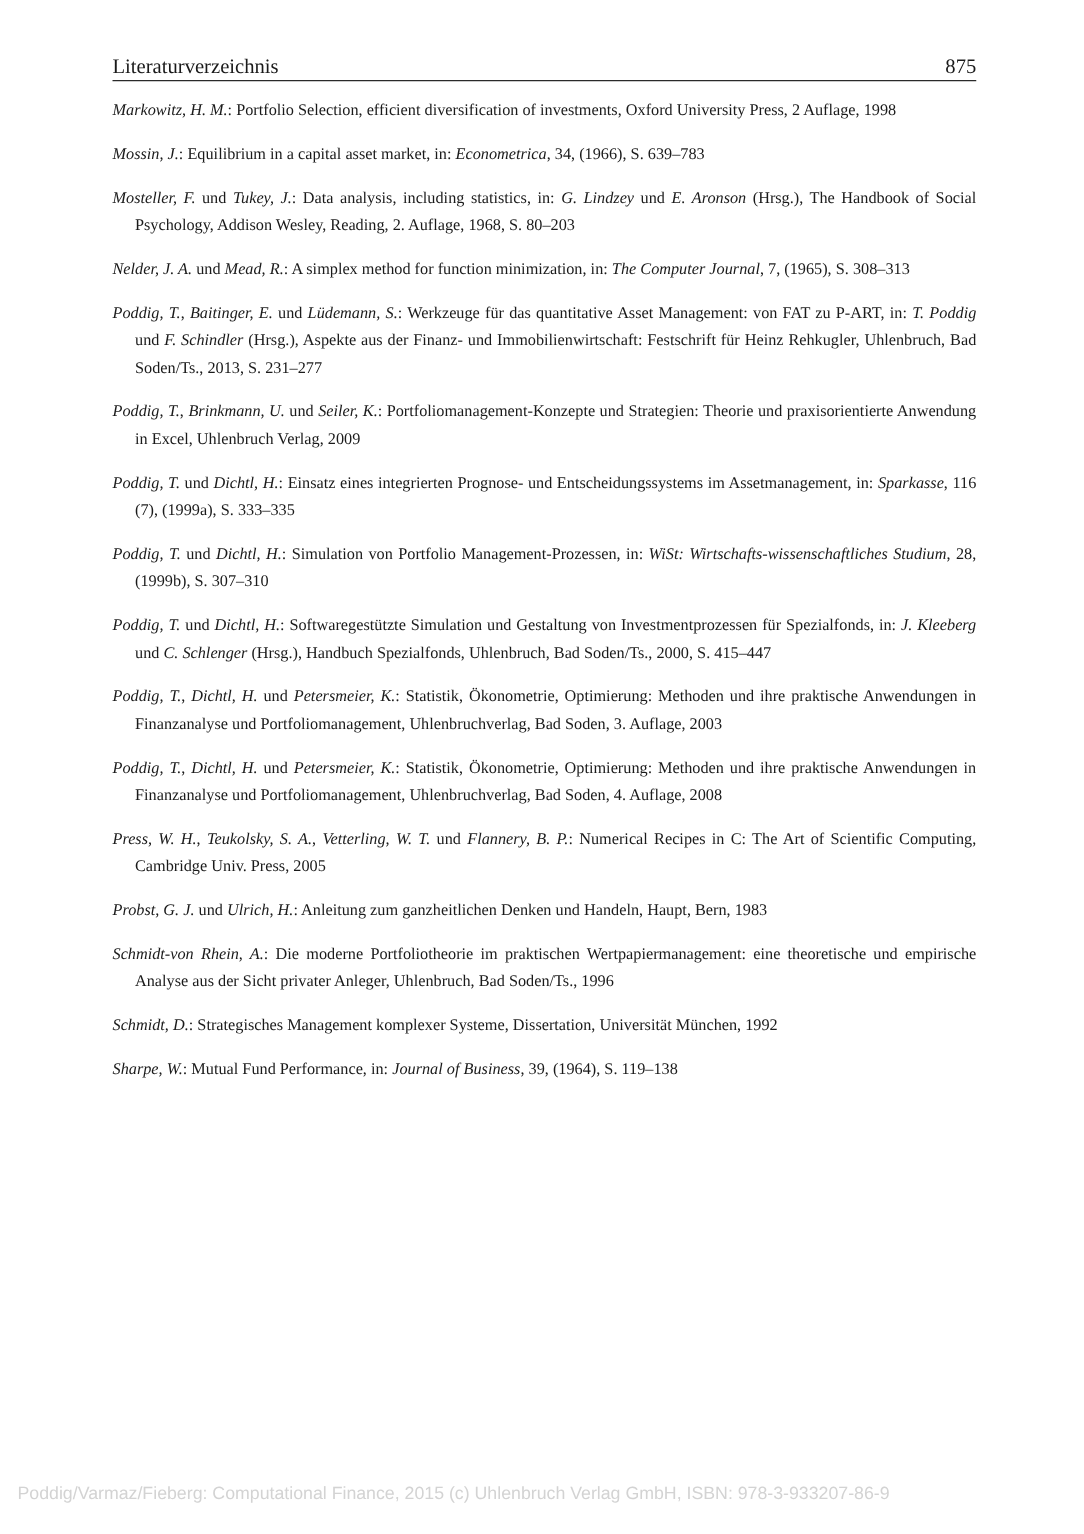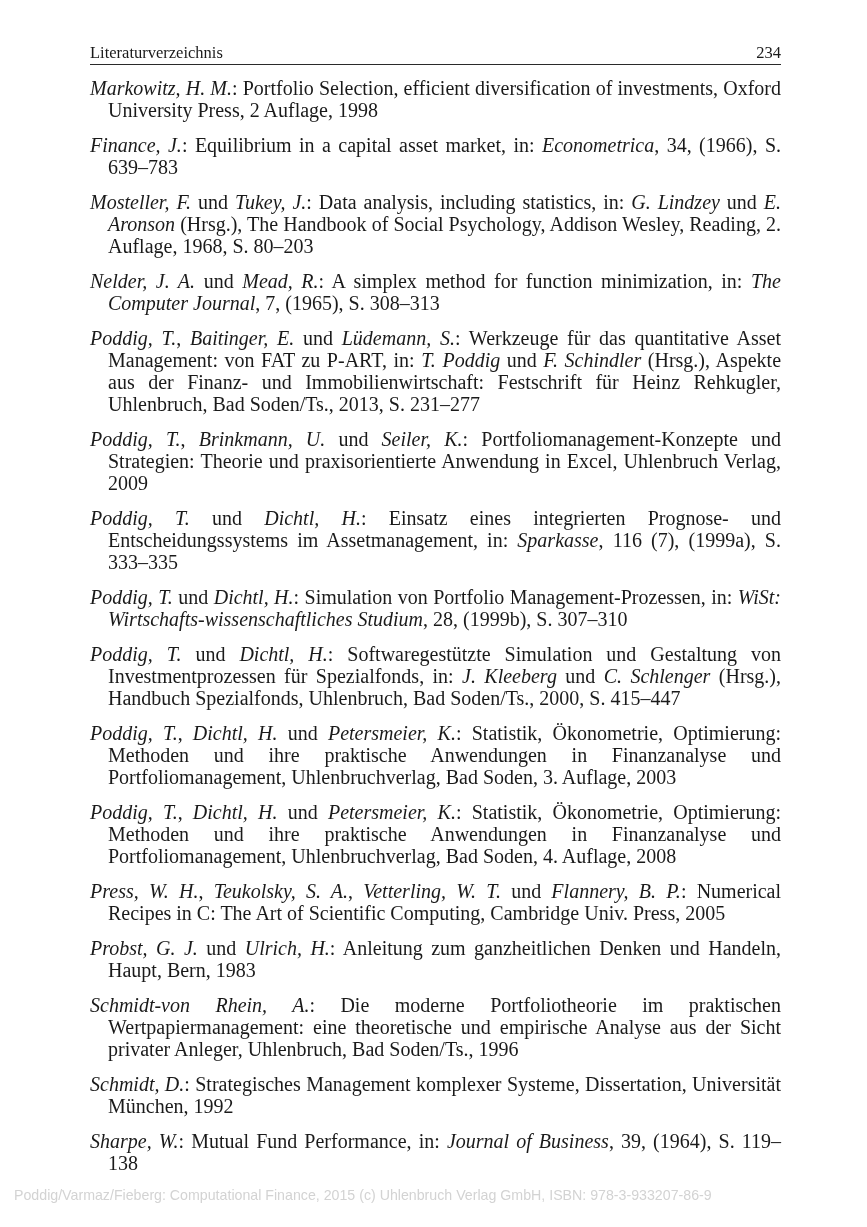--- a/index.html
+++ b/index.html
@@ -37,21 +37,21 @@
     .refs {
       position: absolute;
       left: 0;
       top: 77px;
       width: 691px;
       margin: 0;
       padding: 0;
       list-style: none;
     }
     .ref {
-      font-size: 20px;
+      font-size: 13px;
       line-height: 22px;
       text-align: justify;
       padding-left: 18px;
       text-indent: -18px;
       margin: 0 0 13px 0;
     }
     .ref .seg-i { font-style: italic; }
 
     .watermark {
       position: absolute;
@@ -65,26 +65,26 @@
       padding-left: 14px;
       box-sizing: border-box;
     }
   </style>
 </head>
 <body>
 
 <div class="page">
   <div class="running-header">
     <span class="title">Literaturverzeichnis</span>
-    <span class="pageno">234</span>
+    <span class="pageno">875</span>
   </div>
 
   <ul class="refs" id="refs">
       <li class="ref"><span class="seg-i">Markowitz, H. M.</span><span class="seg-r">: Portfolio Selection, efficient diversification of investments, Oxford University Press, 2 Auflage, 1998</span></li>
-      <li class="ref"><span class="seg-i">Finance, J.</span><span class="seg-r">: Equilibrium in a capital asset market, in: </span><span class="seg-i">Econometrica</span><span class="seg-r">, 34, (1966), S. 639–783</span></li>
+      <li class="ref"><span class="seg-i">Mossin, J.</span><span class="seg-r">: Equilibrium in a capital asset market, in: </span><span class="seg-i">Econometrica</span><span class="seg-r">, 34, (1966), S. 639–783</span></li>
       <li class="ref"><span class="seg-i">Mosteller, F.</span><span class="seg-r"> und </span><span class="seg-i">Tukey, J.</span><span class="seg-r">: Data analysis, including statistics, in: </span><span class="seg-i">G. Lindzey</span><span class="seg-r"> und </span><span class="seg-i">E. Aronson</span><span class="seg-r"> (Hrsg.), The Handbook of Social Psychology, Addison Wesley, Reading, 2. Auflage, 1968, S. 80–203</span></li>
       <li class="ref"><span class="seg-i">Nelder, J. A.</span><span class="seg-r"> und </span><span class="seg-i">Mead, R.</span><span class="seg-r">: A simplex method for function minimization, in: </span><span class="seg-i">The Computer Journal</span><span class="seg-r">, 7, (1965), S. 308–313</span></li>
       <li class="ref"><span class="seg-i">Poddig, T.</span><span class="seg-r">, </span><span class="seg-i">Baitinger, E.</span><span class="seg-r"> und </span><span class="seg-i">Lüdemann, S.</span><span class="seg-r">: Werkzeuge für das quantitative Asset Management: von FAT zu P-ART, in: </span><span class="seg-i">T. Poddig</span><span class="seg-r"> und </span><span class="seg-i">F. Schindler</span><span class="seg-r"> (Hrsg.), Aspekte aus der Finanz- und Immobilienwirtschaft: Festschrift für Heinz Rehkugler, Uhlenbruch, Bad Soden/Ts., 2013, S. 231–277</span></li>
       <li class="ref"><span class="seg-i">Poddig, T.</span><span class="seg-r">, </span><span class="seg-i">Brinkmann, U.</span><span class="seg-r"> und </span><span class="seg-i">Seiler, K.</span><span class="seg-r">: Portfoliomanagement-Konzepte und Strategien: Theorie und praxisorientierte Anwendung in Excel, Uhlenbruch Verlag, 2009</span></li>
       <li class="ref"><span class="seg-i">Poddig, T.</span><span class="seg-r"> und </span><span class="seg-i">Dichtl, H.</span><span class="seg-r">: Einsatz eines integrierten Prognose- und Entscheidungssystems im Assetmanagement, in: </span><span class="seg-i">Sparkasse</span><span class="seg-r">, 116 (7), (1999a), S. 333–335</span></li>
       <li class="ref"><span class="seg-i">Poddig, T.</span><span class="seg-r"> und </span><span class="seg-i">Dichtl, H.</span><span class="seg-r">: Simulation von Portfolio Management-Prozessen, in: </span><span class="seg-i">WiSt: Wirtschafts-wissenschaftliches Studium</span><span class="seg-r">, 28, (1999b), S. 307–310</span></li>
       <li class="ref"><span class="seg-i">Poddig, T.</span><span class="seg-r"> und </span><span class="seg-i">Dichtl, H.</span><span class="seg-r">: Softwaregestützte Simulation und Gestaltung von Investmentprozessen für Spezialfonds, in: </span><span class="seg-i">J. Kleeberg</span><span class="seg-r"> und </span><span class="seg-i">C. Schlenger</span><span class="seg-r"> (Hrsg.), Handbuch Spezialfonds, Uhlenbruch, Bad Soden/Ts., 2000, S. 415–447</span></li>
       <li class="ref"><span class="seg-i">Poddig, T.</span><span class="seg-r">, </span><span class="seg-i">Dichtl, H.</span><span class="seg-r"> und </span><span class="seg-i">Petersmeier, K.</span><span class="seg-r">: Statistik, Ökonometrie, Optimierung: Methoden und ihre praktische Anwendungen in Finanzanalyse und Portfoliomanagement, Uhlenbruchverlag, Bad Soden, 3. Auflage, 2003</span></li>
       <li class="ref"><span class="seg-i">Poddig, T.</span><span class="seg-r">, </span><span class="seg-i">Dichtl, H.</span><span class="seg-r"> und </span><span class="seg-i">Petersmeier, K.</span><span class="seg-r">: Statistik, Ökonometrie, Optimierung: Methoden und ihre praktische Anwendungen in Finanzanalyse und Portfoliomanagement, Uhlenbruchverlag, Bad Soden, 4. Auflage, 2008</span></li>
       <li class="ref"><span class="seg-i">Press, W. H.</span><span class="seg-r">, </span><span class="seg-i">Teukolsky, S. A.</span><span class="seg-r">, </span><span class="seg-i">Vetterling, W. T.</span><span class="seg-r"> und </span><span class="seg-i">Flannery, B. P.</span><span class="seg-r">: Numerical Recipes in C: The Art of Scientific Computing, Cambridge Univ. Press, 2005</span></li>

